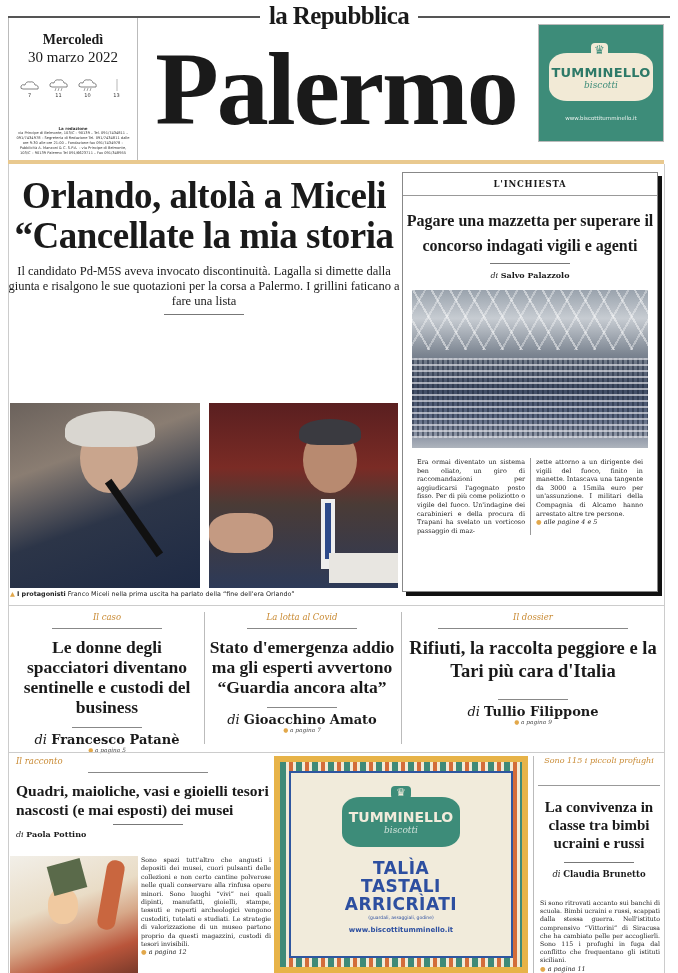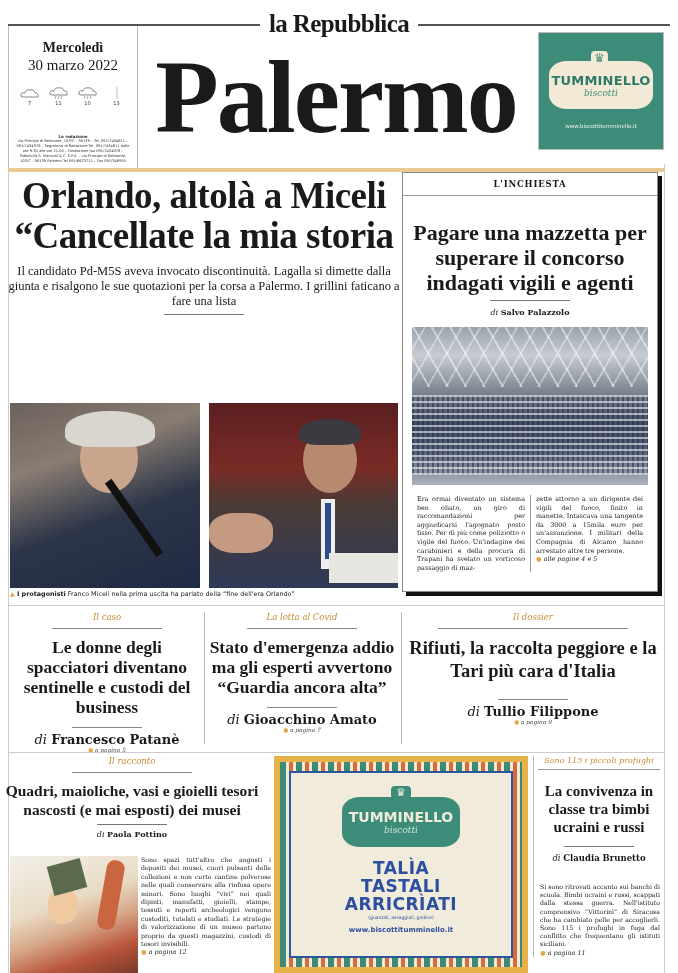--- a/index.html
+++ b/index.html
@@ -1,20 +1,20 @@
 <!DOCTYPE html>
 <html><head>
 <meta charset="utf-8">
 <style>
   * { box-sizing: border-box; margin: 0; padding: 0; }
   html, body { width: 678px; height: 973px; overflow: hidden; background: #fff; }
   body { font-family: "DejaVu Serif", "Liberation Serif", serif; color: #1a1a1a; position: relative; }
 
   
-  .masthead { position: absolute; left: 0; top: 8px; width: 678px; height: 165px; }
+  .masthead { position: absolute; left: 0; top: 0; width: 678px; height: 165px; }
   .mast-rule { position: absolute; top: 16px; height: 2px; background: #555; }
   .mast-rule.l { left: 8px; width: 252px; }
   .mast-rule.r { left: 418px; width: 252px; }
   .brand { position: absolute; left: 262px; top: 2px; width: 154px; text-align: center;
            font-family: "Liberation Serif", serif; font-weight: bold; font-size: 25px; letter-spacing: -0.6px; }
   .edition { position: absolute; left: 150px; top: 34px; width: 372px; text-align: center;
              font-family: "Liberation Serif", serif; font-weight: bold; font-size: 104px; line-height: 110px; letter-spacing: -2px; }
   .datebox { position: absolute; left: 8px; top: 18px; width: 130px; height: 142px; border-left: 1px solid #bbb; border-right: 1px solid #bbb; text-align: center; }
   .dow { font-family: "Liberation Serif", serif; font-size: 14px; font-weight: bold; margin-top: 14px; }
   .date { font-family: "Liberation Serif", serif; font-size: 15px; margin-top: 1px; }
@@ -48,21 +48,21 @@
   .photo { position: absolute; top: 0; height: 185px; overflow: hidden; }
   .photo.a { left: 0; width: 190px; background: linear-gradient(160deg, #6b625c 0%, #8a7d72 30%, #2c3548 60%, #1e2a44 100%); }
   .photo.b { left: 199px; width: 189px; background: linear-gradient(180deg, #5a1f20 0%, #7a2b25 35%, #4a3b36 55%, #2d3a58 100%); }
   .photo .face { position: absolute; border-radius: 50%; }
   .caption { position: absolute; left: 10px; top: 590px; width: 388px; font-family: "DejaVu Sans", sans-serif; font-size: 6.4px; color: #222; }
   .caption b { font-weight: bold; }
 
   
   .inchiesta { position: absolute; left: 402px; top: 172px; width: 256px; height: 420px; border: 1px solid #888; box-shadow: 4px 4px 0 #111; background: #fff; }
   .inch-kicker { font-family: "DejaVu Serif", serif; font-weight: bold; font-size: 8.5px; letter-spacing: 0.8px; text-align: center; padding: 6px 0; border-bottom: 1px solid #999; }
-  .inch-head { font-family: "Liberation Serif", serif; font-size: 22px; line-height: 25px; text-align: center; margin-top: 24px; }
+  .inch-head { font-family: "Liberation Serif", serif; font-size: 16px; line-height: 25px; text-align: center; margin-top: 12px; }
   .inch-by { font-family: "DejaVu Serif", serif; font-size: 8px; text-align: center; margin-top: 6px; }
   .inch-by b { font-weight: bold; }
   .inch-photo { margin: 10px 9px 0; height: 158px; background: linear-gradient(180deg, #9aa3ad 0%, #c7ccd2 18%, #7e8793 40%, #3f4b63 62%, #5a6680 80%, #aeb4bd 100%); position: relative; overflow: hidden; }
   .truss { position: absolute; left: 0; right: 0; top: 0; height: 60px;
            background: repeating-linear-gradient(60deg, transparent 0 14px, rgba(255,255,255,0.45) 14px 16px), repeating-linear-gradient(-60deg, transparent 0 14px, rgba(255,255,255,0.35) 14px 16px); }
   .desks { position: absolute; left: 0; right: 0; top: 68px; bottom: 10px;
            background: repeating-linear-gradient(0deg, rgba(240,240,245,0.6) 0 2px, transparent 2px 6px), repeating-linear-gradient(90deg, rgba(30,40,60,0.5) 0 2px, transparent 2px 5px); }
   .inch-body { display: flex; margin: 10px 9px 0; font-family: "DejaVu Serif", serif; font-size: 6.4px; line-height: 8.6px; text-align: justify; }
   .inch-body p { width: 50%; padding: 0 5px; }
   .inch-body p + p { border-left: 1px solid #999; }
@@ -75,40 +75,40 @@
   .k-rule { width: 110px; height: 1px; background: #888; margin: 6px auto 8px; }
   .story-head { font-family: "Liberation Serif", serif; font-weight: bold; font-size: 17.5px; line-height: 20px; }
   .story-by { font-family: "DejaVu Serif", serif; font-size: 13px; margin-top: 10px; }
   .story-by b { font-weight: bold; }
   .story-by .s-rule { width: 70px; height: 1px; background: #888; margin: 0 auto 4px; }
   .story-page { font-family: "DejaVu Serif", serif; font-style: italic; font-size: 5.8px; color: #444; }
   .vsep { position: absolute; width: 1px; background: #bbb; }
 
   
   .row3-rule { position: absolute; left: 8px; top: 752px; width: 656px; height: 1px; background: #ccc; }
-  .racconto { position: absolute; left: 0; top: 756px; width: 264px; text-align: center; }
+  .racconto { position: absolute; left: 16px; top: 756px; width: 264px; text-align: left; }
   .rac-head { font-family: "Liberation Serif", serif; font-size: 15.5px; line-height: 19px; }
   .rac-by { font-family: "DejaVu Serif", serif; font-size: 8px; margin-top: 3px; }
   .rac-by b { font-weight: bold; }
   .rac-img { position: absolute; left: 10px; top: 856px; width: 128px; height: 117px; background: linear-gradient(160deg, #f2efe8 0%, #e9dcc6 40%, #d7a889 60%, #b9553b 80%, #7a3a2a 100%); overflow: hidden; }
   .rac-text { position: absolute; left: 141px; top: 856px; width: 130px; font-family: "DejaVu Serif", serif; font-size: 6.2px; line-height: 8.4px; text-align: justify; }
 
   .ad-bottom { position: absolute; left: 274px; top: 756px; width: 254px; height: 217px; background: #e7b348; padding: 6px; }
   .ad-border { width: 100%; height: 100%; background: repeating-linear-gradient(90deg, #3f8a77 0 6px, #f2ead6 6px 9px, #d36c3a 9px 13px, #f2ead6 13px 16px); padding: 9px; }
   .ad-inner { width: 100%; height: 100%; background: #f1ebdb; border: 2px solid #2e56a0; display: flex; flex-direction: column; align-items: center; }
   .ad-plaque { width: 118px; height: 50px; background: #3d8c79; border-radius: 18px / 14px; margin-top: 24px; display: flex; flex-direction: column; align-items: center; justify-content: center; position: relative; }
   .ad-plaque .crown2 { position: absolute; top: -11px; color: #f1ebdb; background: #3d8c79; font-size: 11px; padding: 0 5px; border-radius: 4px; }
   .ad-plaque .tname { font-family: "DejaVu Sans", sans-serif; font-weight: bold; color: #f1ebdb; font-size: 14px; }
   .ad-plaque .tsub { font-family: "DejaVu Serif", serif; font-style: italic; color: #cfe2da; font-size: 9px; }
   .ad-slogan { font-family: "DejaVu Sans", sans-serif; font-weight: bold; color: #2d4fa0; font-size: 17px; line-height: 18px; text-align: center; margin-top: 12px; letter-spacing: 0.5px; }
   .ad-small { font-family: "DejaVu Sans", sans-serif; color: #2d4fa0; font-size: 4.5px; margin-top: 2px; }
   .ad-url { font-family: "DejaVu Sans", sans-serif; font-weight: bold; color: #2d4fa0; font-size: 7px; margin-top: 6px; }
 
   .profughi { position: absolute; left: 533px; top: 756px; width: 131px; text-align: center; border-left: 1px solid #bbb; }
-  .prof-kicker { font-family: "DejaVu Serif", serif; font-style: italic; color: #c98a33; font-size: 8px; border-bottom: 1px solid #999; padding-bottom: 4px; margin: 0 4px; }
+  .prof-kicker { font-family: "DejaVu Serif", serif; font-style: italic; color: #c98a33; font-size: 8px; border-bottom: 1px solid #999; padding-bottom: 20px; margin: 0 4px; }
   .prof-head { font-family: "Liberation Serif", serif; font-size: 15px; line-height: 18px; margin-top: 12px; }
   .prof-by { font-family: "DejaVu Serif", serif; font-size: 8.5px; margin-top: 6px; }
   .prof-by b { font-weight: bold; }
   .prof-text { font-family: "DejaVu Serif", serif; font-size: 6.2px; line-height: 8.2px; text-align: justify; margin: 20px 4px 0 6px; }
   .frame-l { position: absolute; left: 8px; top: 164px; width: 1px; height: 809px; background: #ccc; }
   .frame-r { position: absolute; left: 664px; top: 164px; width: 1px; height: 809px; background: #ccc; }
 </style>
 </head>
 <body>
 

